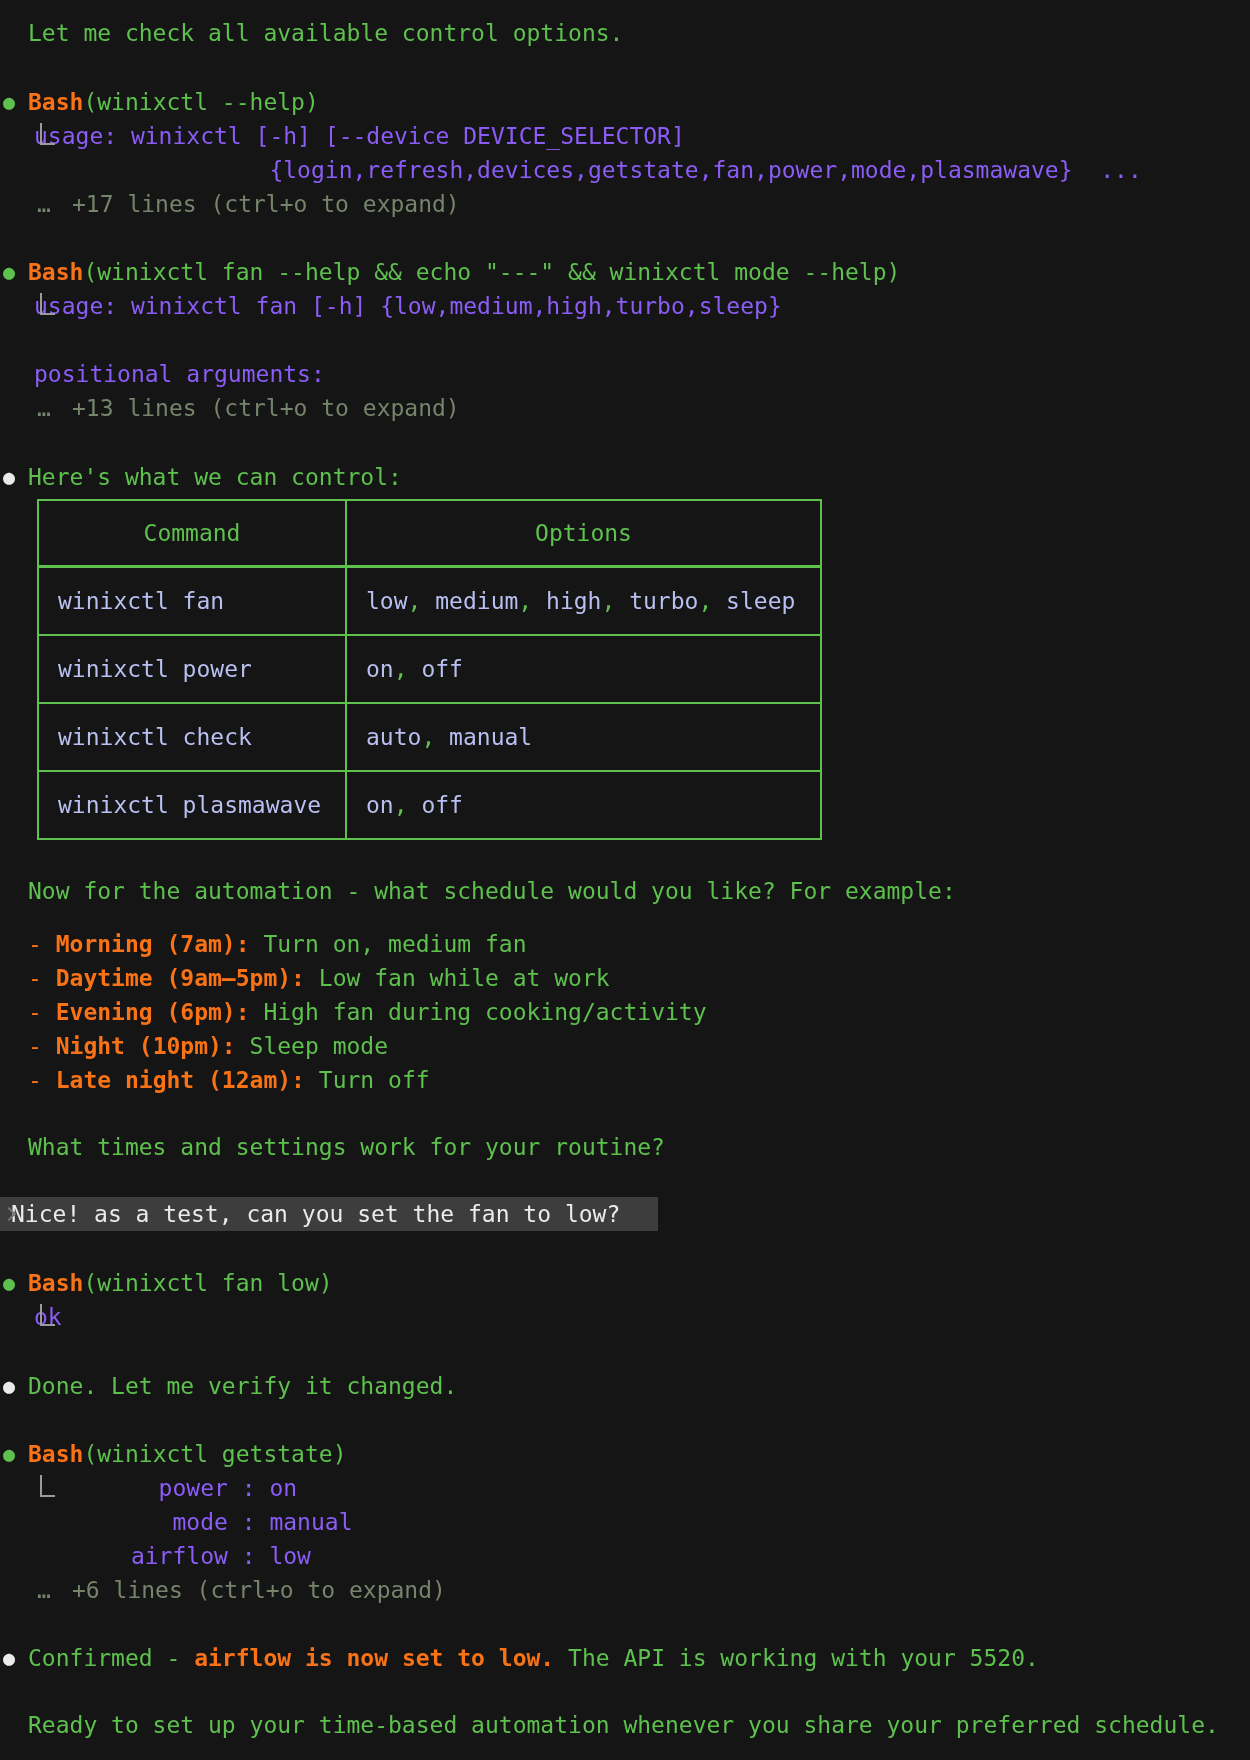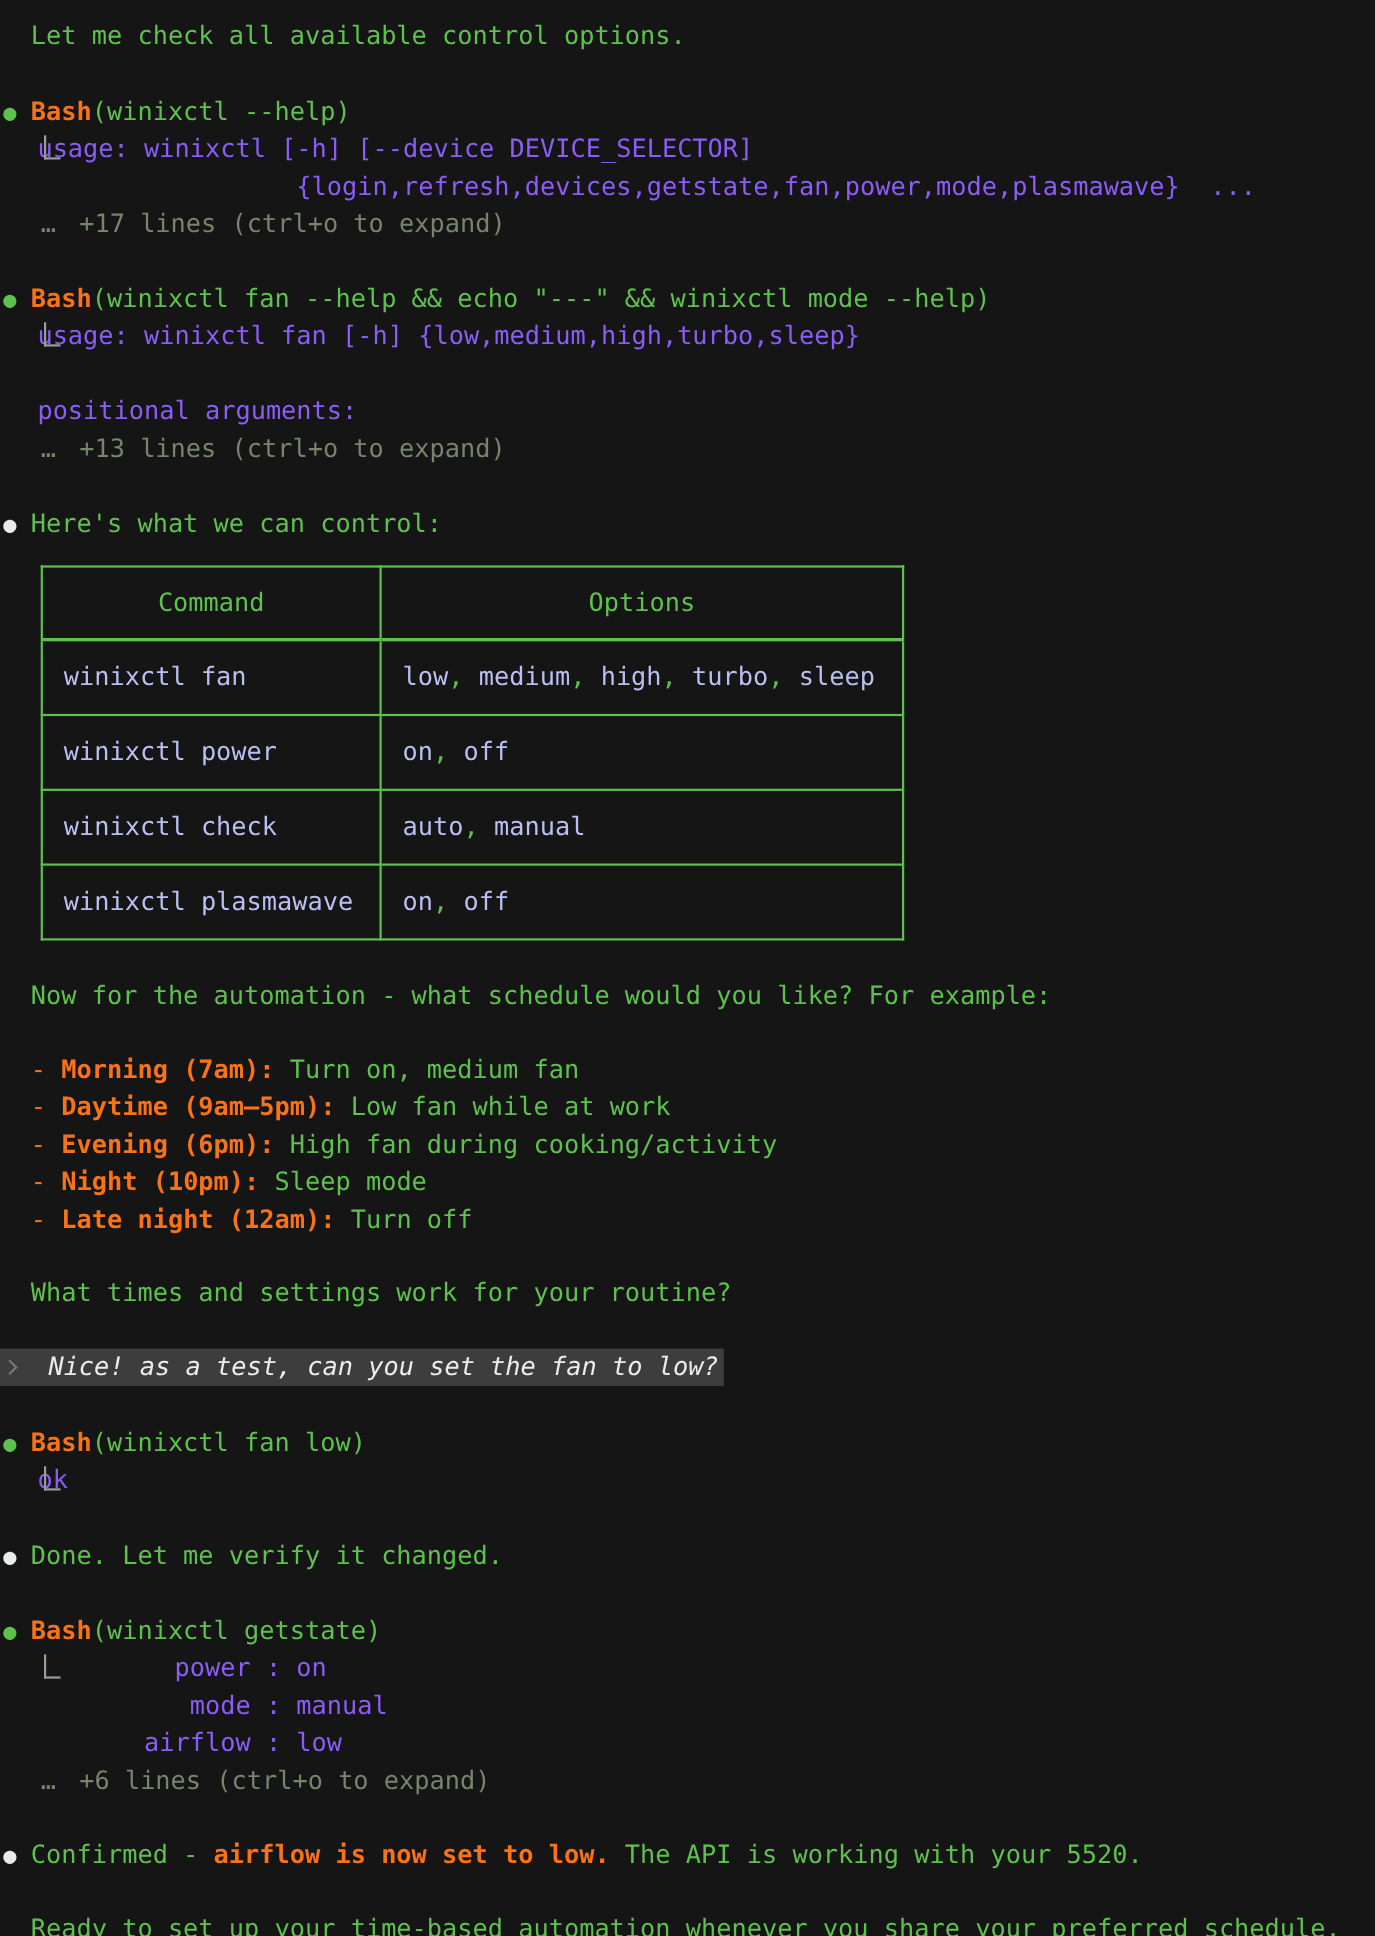--- a/index.html
+++ b/index.html
@@ -31,23 +31,22 @@
     border-collapse:collapse;margin-left:37px;width:785px;
     color:#b9bff0;table-layout:fixed;
   }
   .ctl-table th,.ctl-table td{border:2px solid #5ec14e;padding:0;}
   .ctl-table th{height:64px;border-bottom:3px solid #5ec14e;color:#5ec14e;font-weight:normal;text-align:center;}
   .ctl-table td{height:66px;padding-left:19px;text-align:left;vertical-align:middle;}
   .ctl-table col.c1{width:308px;}
   .ctl-table .sep{color:#5ec14e;}
   .user-strip{
     position:relative;margin-top:33px;width:658px;height:34px;
-    background:#3d3d3d;padding-left:44px;box-sizing:border-box;
+    background:#3d3d3d;padding-left:11px;box-sizing:border-box;
     white-space:pre;
-    font-style:italic;
   }
   .chev-icon{
     position:absolute;left:4px;top:12px;width:8px;height:8px;
     border-top:2px solid #767676;border-right:2px solid #767676;
     transform:rotate(45deg);
   }
 </style>
 </head>
 <body>
 
@@ -71,21 +70,21 @@
         <span class="corner-icon"></span>
         <pre>usage: winixctl fan [-h] {low,medium,high,turbo,sleep}
 
 positional arguments:</pre>
       </div>
     <div class="more"><span class="ellipsis">…</span><span>+13 lines (ctrl+o to expand)</span></div>
   </div>
 
   <div class="line green" style="margin-top:35px"><span class="bullet text">●</span><span>Here's what we can control:</span></div>
 
-  <table class="ctl-table" style="margin-top:20px">
+  <table class="ctl-table" style="margin-top:5px">
     <colgroup>
         <col class="c1">
         <col>
       </colgroup>
     <thead>
       <tr>
         <th>Command</th>
         <th>Options</th>
       </tr>
     </thead>
@@ -104,21 +103,21 @@
       </tr>
       <tr>
         <td>winixctl plasmawave</td>
         <td><span>on</span><span class="sep">, </span><span>off</span></td>
       </tr>
     </tbody>
   </table>
 
   <div class="line green" style="margin-top:34px"><span>Now for the automation - what schedule would you like? For example:</span></div>
 
-  <div style="margin-top:33px">
+  <div style="margin-top:19px">
     <div class="line"><span class="gray">- </span><span class="gray b">Morning (7am): </span><span class="green">Turn on, medium fan</span></div>
     <div class="line"><span class="gray">- </span><span class="gray b">Daytime (9am–5pm): </span><span class="green">Low fan while at work</span></div>
     <div class="line"><span class="gray">- </span><span class="gray b">Evening (6pm): </span><span class="green">High fan during cooking/activity</span></div>
     <div class="line"><span class="gray">- </span><span class="gray b">Night (10pm): </span><span class="green">Sleep mode</span></div>
     <div class="line"><span class="gray">- </span><span class="gray b">Late night (12am): </span><span class="green">Turn off</span></div>
   </div>
 
   <div class="line green" style="margin-top:33px"><span>What times and settings work for your routine?</span></div>
 
   <div class="user-strip"><span class="chev-icon"></span><span class="white">Nice! as a test, can you set the fan to low?</span></div>

